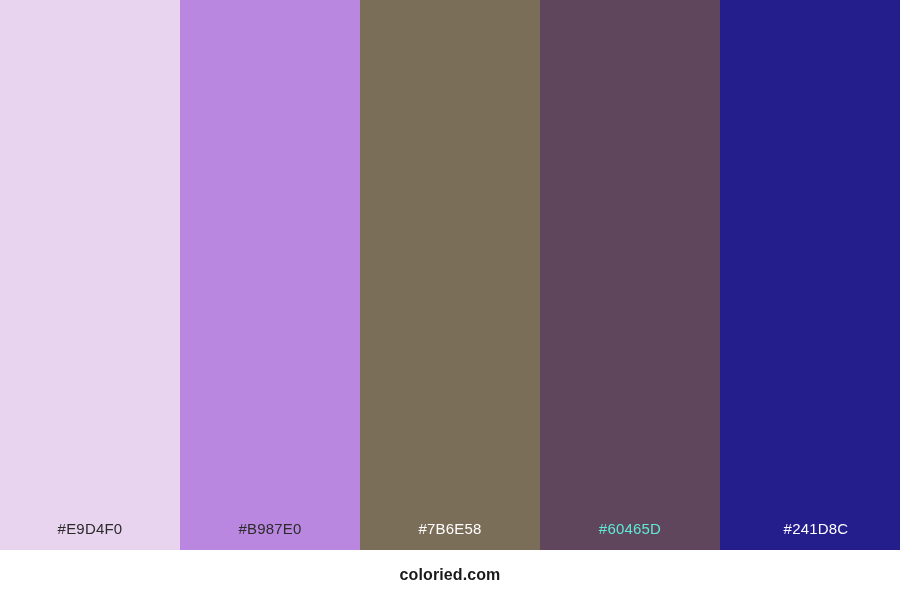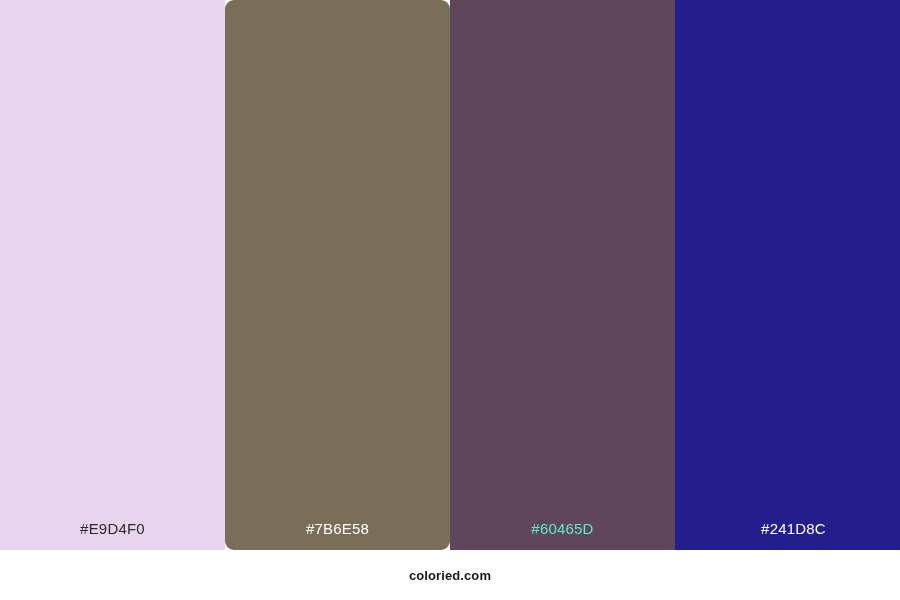--- a/index.html
+++ b/index.html
@@ -55,40 +55,43 @@
   .footer {
     width: 900px;
     height: 50px;
     background: #ffffff;
     display: flex;
     align-items: center;
     justify-content: center;
   }
   .footer-brand {
     font-family: "Liberation Sans", sans-serif;
-    font-size: 13px;
+    font-size: 16px;
     font-weight: bold;
     color: #1a1a1a;
     letter-spacing: 0.1px;
     line-height: 1;
   }
 </style>
 </head>
 <body>
 
 <div class="palette-page">
 
   <div class="swatch-strip">
 
     <div class="swatch" style="background-color: rgb(233, 212, 240);">
       <span class="swatch-label label-dark" style="color: rgb(43, 43, 43);">#E9D4F0</span>
     </div>
 
+    <div class="swatch" style="background-color: rgb(185, 135, 224);">
+      <span class="swatch-label label-dark" style="color: rgb(43, 43, 43);">#B987E0</span>
+    </div>
 
-    <div class="swatch" style="background-color: rgb(123, 110, 88); border-radius: 9px;">
+    <div class="swatch" style="background-color: rgb(123, 110, 88);">
       <span class="swatch-label label-light" style="color: rgb(255, 255, 255);">#7B6E58</span>
     </div>
 
     <div class="swatch" style="background-color: rgb(96, 70, 93);">
       <span class="swatch-label label-light" style="color: #5eead4;">#60465D</span>
     </div>
 
     <div class="swatch" style="background-color: rgb(36, 29, 140);">
       <span class="swatch-label label-light" style="color: rgb(255, 255, 255); padding-left: 12px;">#241D8C</span>
     </div>

